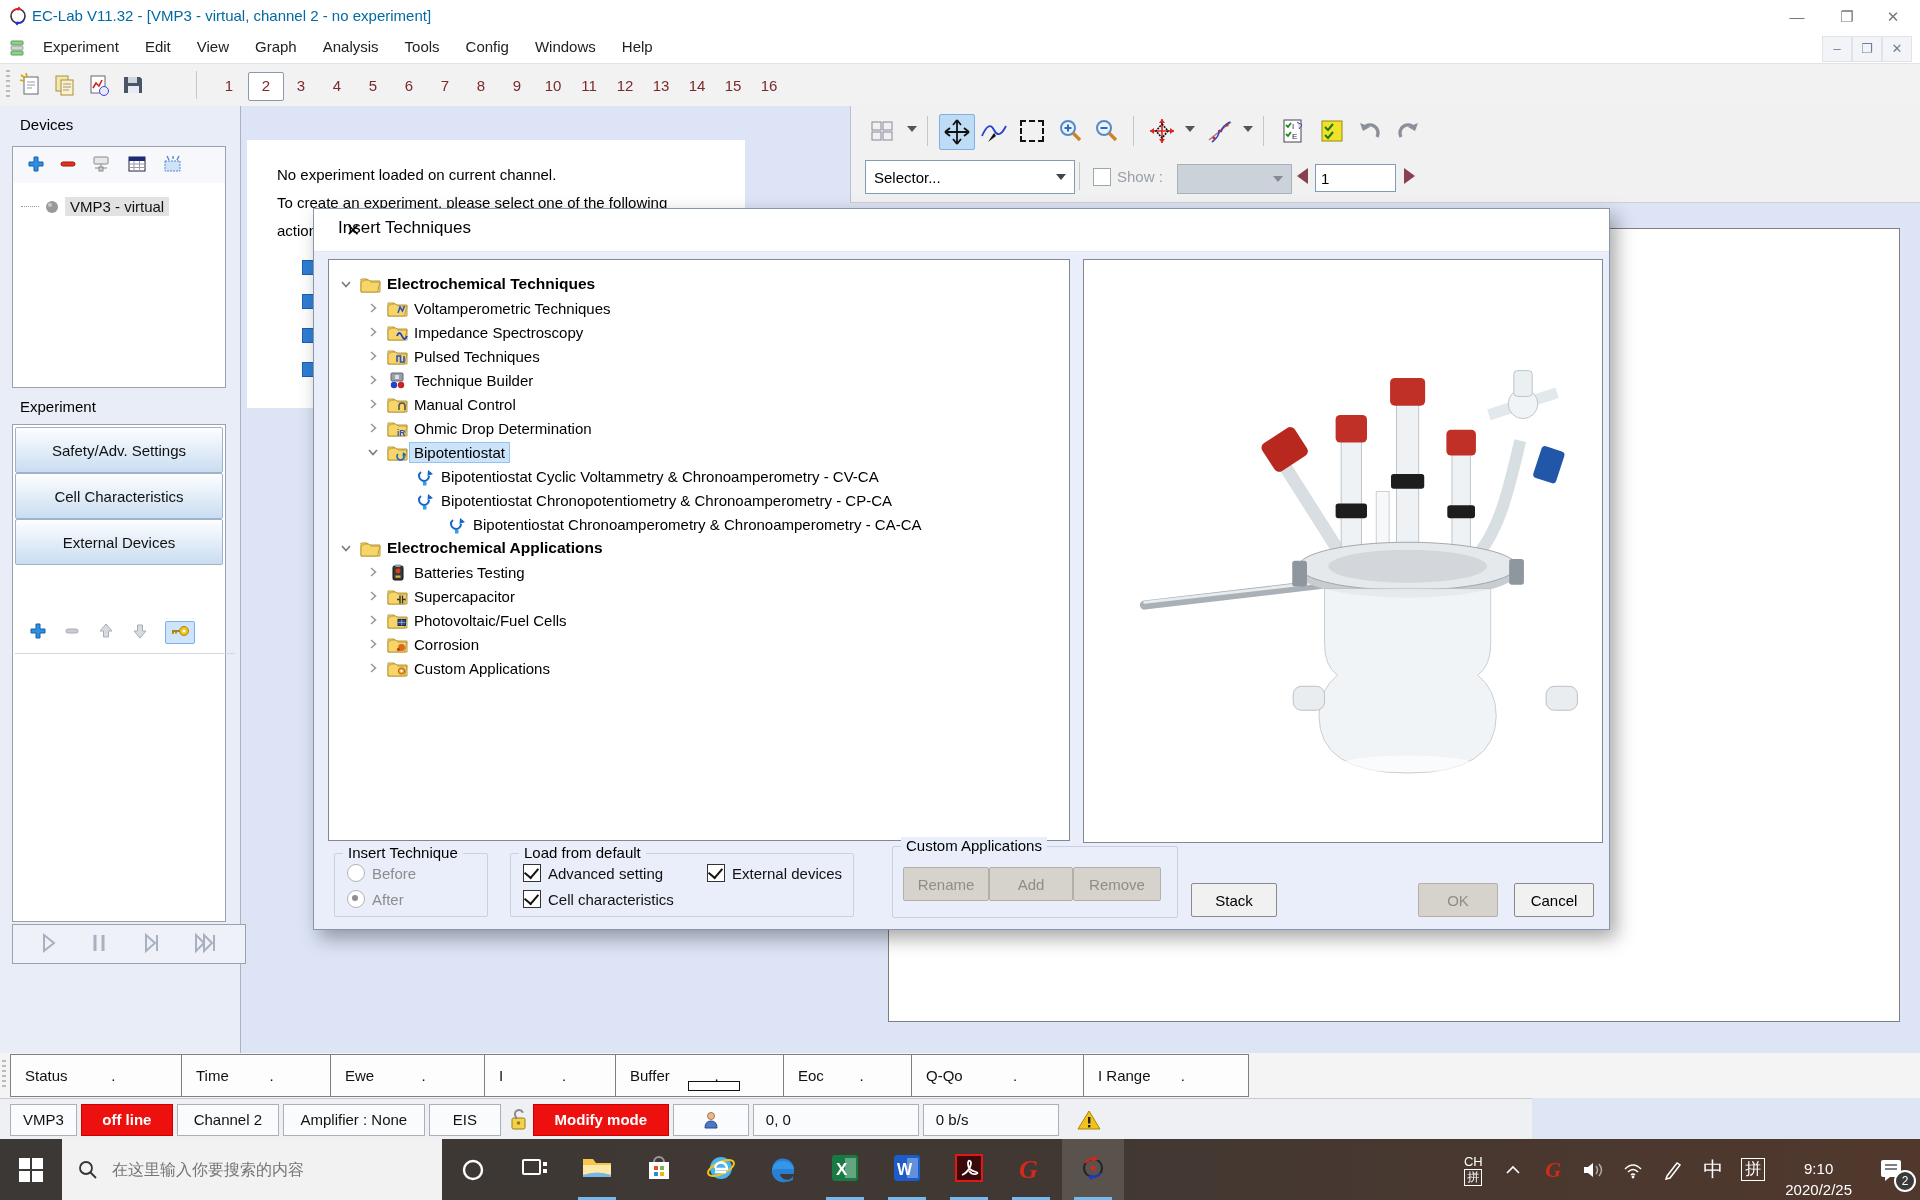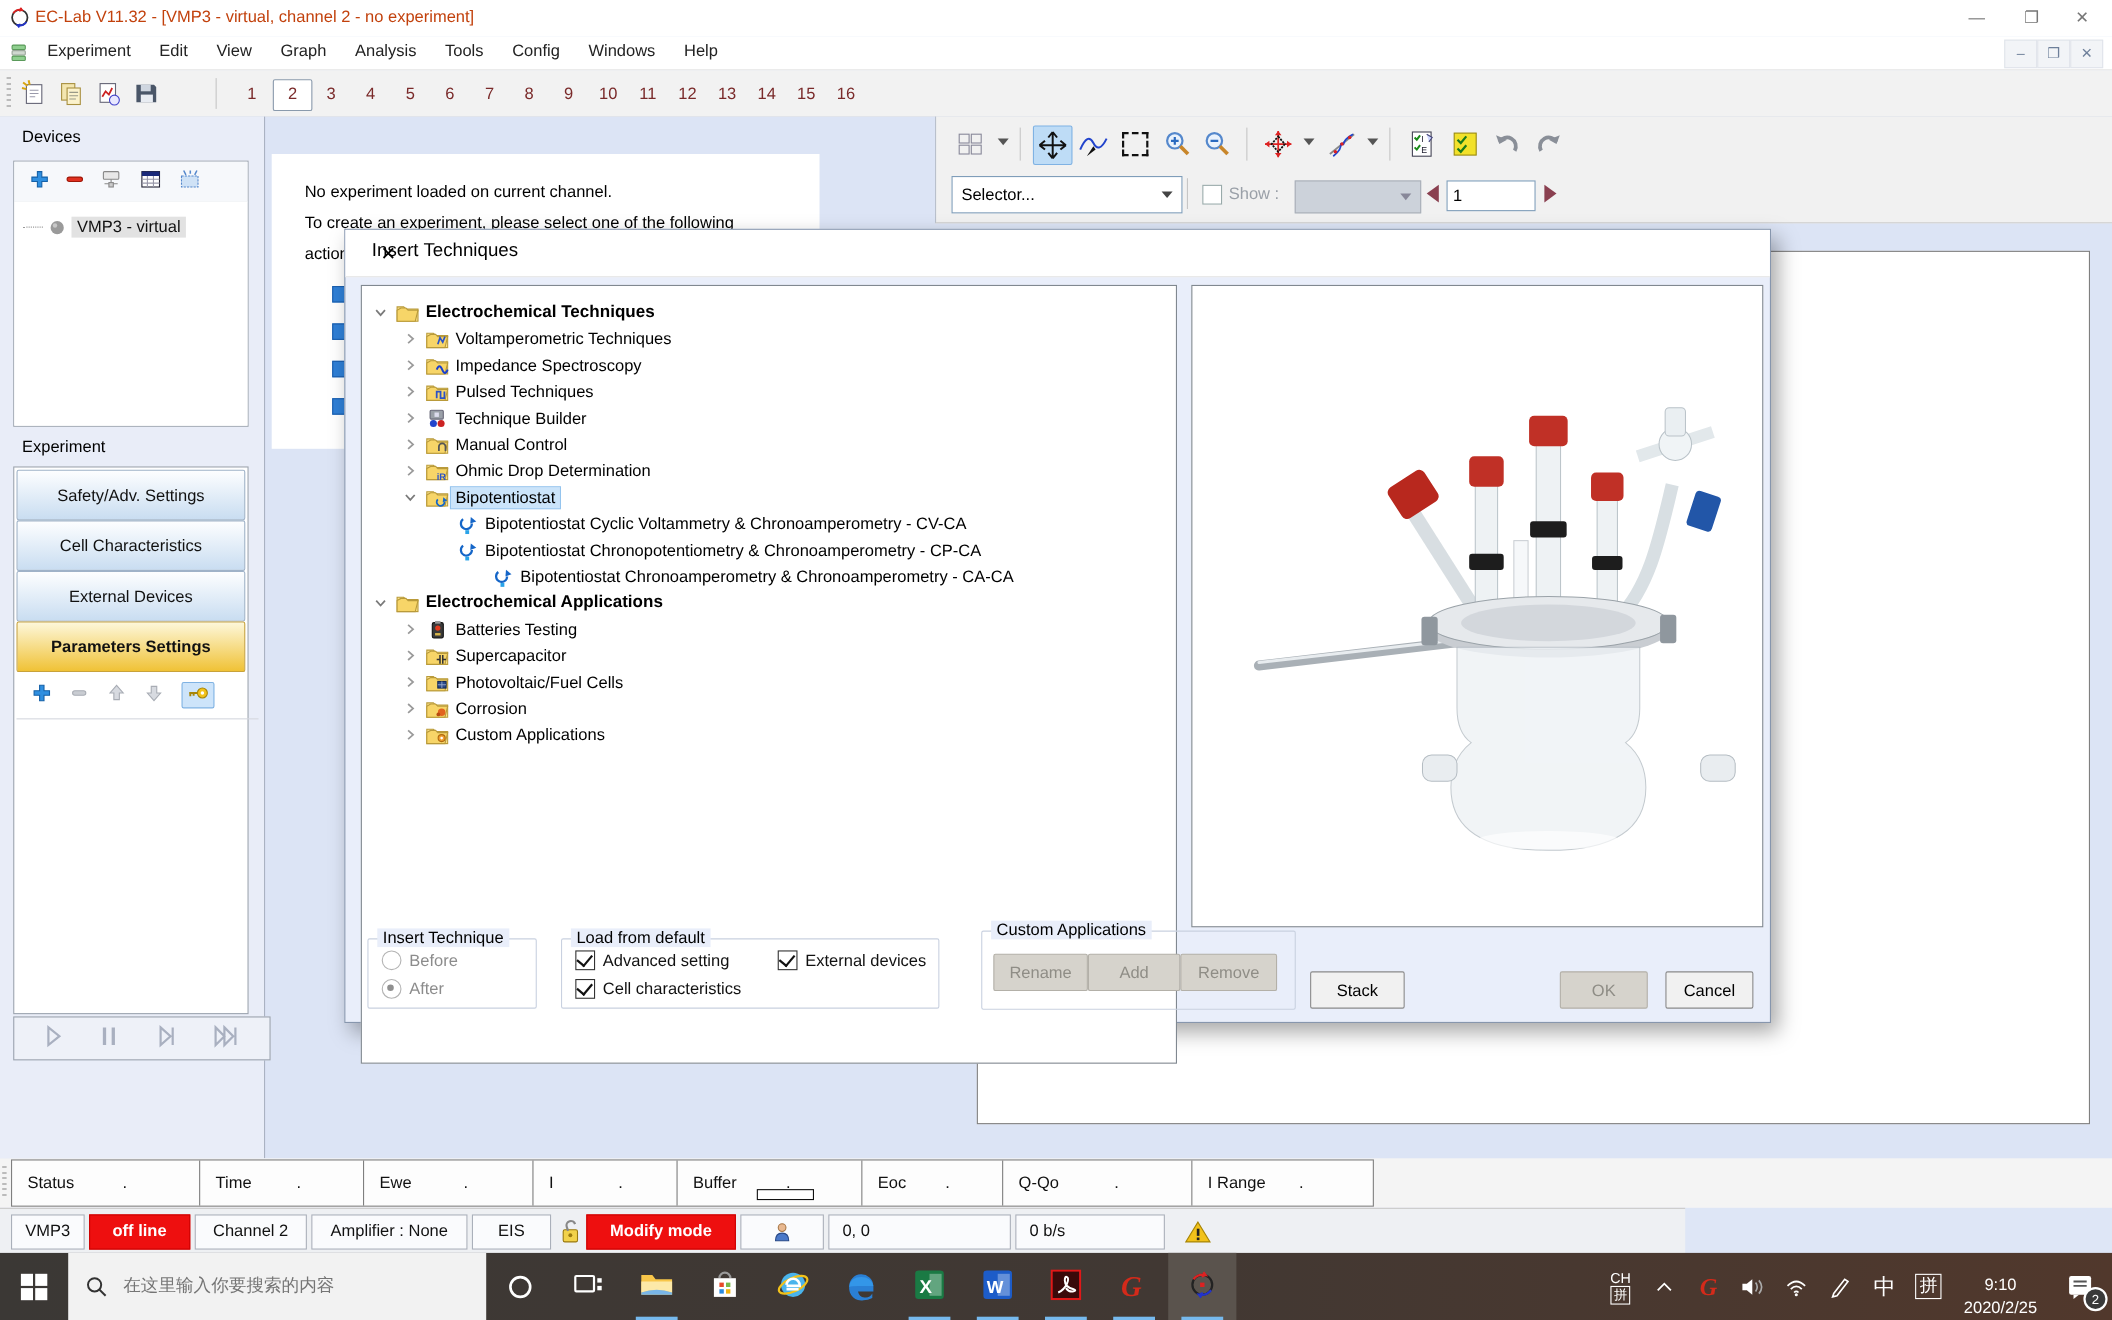--- a/index.html
+++ b/index.html
@@ -1,21 +1,21 @@
 <!DOCTYPE html>
 <html><head>
 <meta charset="utf-8">
 <style>
   html,body{margin:0;padding:0;}
   body{width:1920px;height:1200px;overflow:hidden;background:#dee6f6;
        font-family:"Liberation Sans",sans-serif;font-size:15px;color:#111;}
   .abs{position:absolute;}
   
   #titlebar{left:0;top:0;width:1920px;height:33px;background:#fff;}
-  #titlebar .ttl{position:absolute;left:32px;top:7px;color:#c2410c;font-size:15px;white-space:nowrap;}
+  #titlebar .ttl{position:absolute;left:32px;top:7px;color:#0369a1;font-size:15px;white-space:nowrap;}
   .wbtn{position:absolute;top:0;width:46px;height:33px;text-align:center;line-height:33px;color:#777;font-size:15px;}
   #menubar{left:0;top:33px;width:1920px;height:30px;background:#fff;border-bottom:1px solid #e3e3e3;}
   #menubar .mitem{display:inline-block;padding:5px 13px;color:#222;font-size:15px;cursor:default;}
   .mdibtn{position:absolute;top:3px;width:28px;height:24px;text-align:center;line-height:24px;color:#6d7f9a;font-size:13px;background:#f2f4f7;border:1px solid #e0e4ea;}
   #toolbar{left:0;top:64px;width:1920px;height:42px;background:#f2f2f2;border-bottom:1px solid #cfcfcf;}
   .grip{position:absolute;top:6px;width:4px;height:30px;
         background:repeating-linear-gradient(to bottom,#bbb 0 2px,transparent 2px 5px);}
   .tbico{position:absolute;top:6px;width:30px;height:30px;display:flex;align-items:center;justify-content:center;}
   .vsep{position:absolute;top:7px;width:1px;height:28px;background:#c6c6c6;}
   .chnum{position:absolute;top:8px;width:34px;height:27px;text-align:center;line-height:27px;color:#7a2a2a;font-size:15px;}
@@ -38,21 +38,21 @@
   .gbtn.sel{background:#bedcf6;border:1px solid #7fb2e3;}
   .drop{position:absolute;top:20px;width:0;height:0;border-left:5px solid transparent;border-right:5px solid transparent;border-top:6px solid #555;}
   .combo{position:absolute;background:#fff;border:1px solid #7f9db9;display:flex;align-items:center;padding-left:8px;font-size:15px;color:#000;}
   .combo .chev{margin-left:auto;margin-right:8px;width:0;height:0;border-left:5px solid transparent;border-right:5px solid transparent;border-top:6px solid #444;}
   #graphpanel{left:888px;top:122px;width:1010px;height:792px;background:#fff;border:1px solid #7f7f7f;}
   
   #dialog{left:313px;top:102px;width:1295px;height:720px;background:#e9eefa;border:1px solid #8796ad;box-shadow:6px 8px 18px rgba(0,0,0,.35);}
   #dlgtitle{position:absolute;left:0;top:0;right:0;height:42px;background:#fff;border-bottom:1px solid #e7e7e7;}
   #dlgtitle span{position:absolute;left:24px;top:9px;font-size:17px;color:#000;}
   #dlgclose{position:absolute;right:14px;top:8px;width:30px;height:26px;text-align:center;line-height:26px;font-size:17px;color:#333;}
-  #dlgtree{position:absolute;left:14px;top:50px;width:742px;height:708px;background:#fff;border:1px solid #808890;overflow:hidden;padding-top:12px;box-sizing:border-box;}
+  #dlgtree{position:absolute;left:14px;top:50px;width:742px;height:582px;background:#fff;border:1px solid #808890;overflow:hidden;padding-top:12px;box-sizing:border-box;}
   #dlgimg{position:absolute;left:769px;top:50px;width:518px;height:582px;background:#fff;border:1px solid #808890;display:flex;align-items:center;justify-content:center;}
   .trow{height:24px;display:flex;align-items:center;white-space:nowrap;font-size:15px;color:#000;}
   .trow .twist{width:22px;display:inline-flex;justify-content:center;}
   .trow .ticon{width:26px;display:inline-flex;justify-content:center;}
   .trow .tlabel{padding:1px 4px;}
   .trow.bold .tlabel{font-weight:bold;font-size:15.5px;}
   .trow.sel .tlabel{background:#cbe4fa;outline:1px solid #94c4ee;}
   .group{position:absolute;border:1px solid #c9d1e0;border-radius:2px;}
   .glabel{position:absolute;top:-10px;left:8px;background:#e9eefa;padding:0 5px;font-size:15px;color:#000;}
   .radio{width:16px;height:16px;border-radius:50%;border:1px solid #b3b3b3;background:#fff;display:inline-block;position:relative;}
@@ -186,21 +186,20 @@
           <span style="background:#e2e2e2;padding:1px 5px;">VMP3 - virtual</span>
         </div>
       </div>
     </div>
 
     <span class="paneltitle" style="top:292px;">Experiment</span>
     <div class="whitebox" style="left:12px;top:318px;width:212px;height:496px;">
       <div class="expbtn" style="top:2px;">Safety/Adv. Settings</div>
       <div class="expbtn" style="top:48px;">Cell Characteristics</div>
       <div class="expbtn" style="top:94px;">External Devices</div>
-      <div class="expbtn gold" style="top:140px;">Parameters Settings</div>
       <div style="position:absolute;left:2px;top:186px;width:206px;height:42px;border-bottom:1px solid #d4d8de;display:flex;align-items:center;gap:16px;padding-left:14px;">
         <span><svg width="18" height="18">
               <path d="M7 2 h4 v5 h5 v4 h-5 v5 h-4 v-5 h-5 v-4 h5 z" fill="#2f8fe0" stroke="#1561a8"></path>
             </svg></span>
         <span><svg width="18" height="18">
               <rect x="3" y="7" width="12" height="4" rx="2" fill="#c9ccd2" stroke="#a8acb4"></rect>
             </svg></span>
         <span><svg width="18" height="18">
               <path d="M9 2 l6 7 h-3.5 v6 h-5 v-6 h-3.5 z" fill="#d7dae0" stroke="#a8acb4"></path>
             </svg></span>

